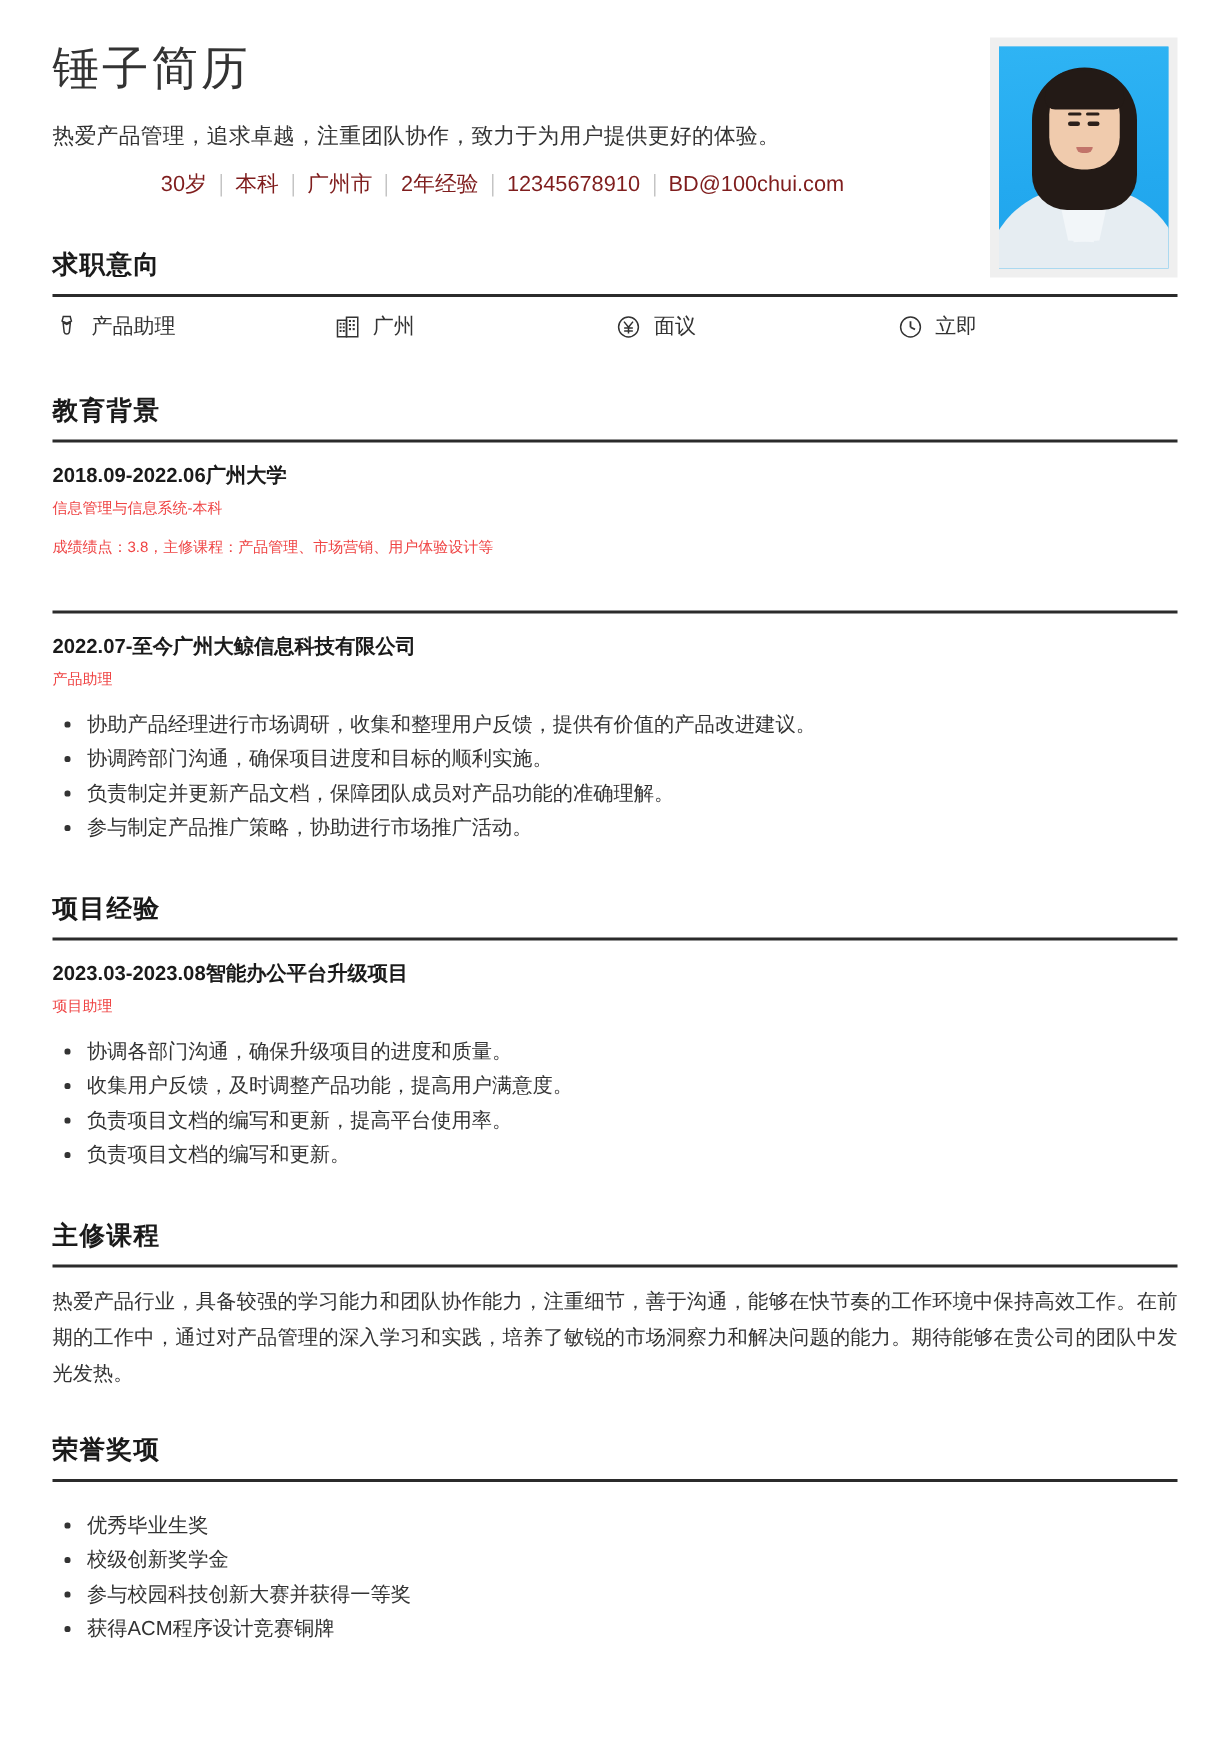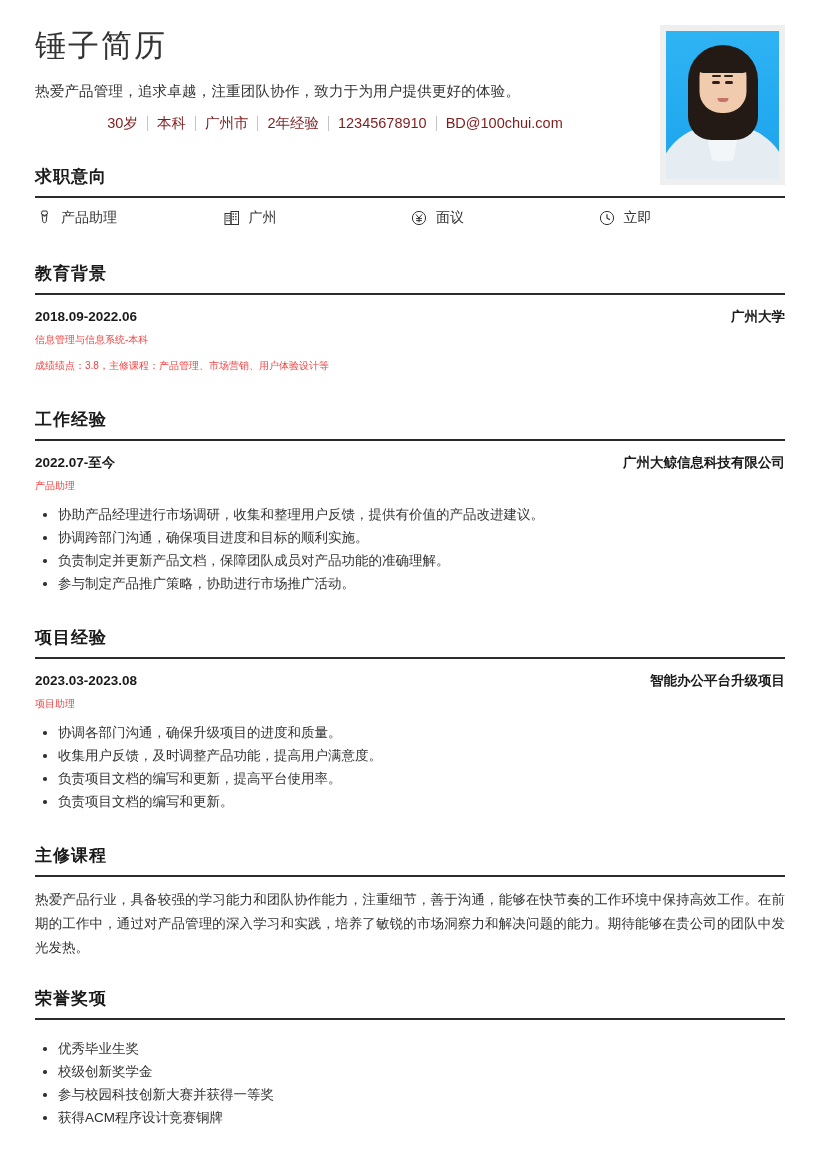--- a/index.html
+++ b/index.html
@@ -218,21 +218,20 @@
     width: 18px;
     height: 18px;
     margin-right: 8px;
     flex: 0 0 18px;
   }
   .intent-cell .icon svg { display: block; }
 
   
   .entry-head {
     display: flex;
-    justify-content: space-between;
     align-items: baseline;
     font-size: 13.5px;
     font-weight: bold;
     color: #1a1a1a;
     line-height: 22px;
   }
   .entry-sub {
     font-size: 10px;
     color: #ef4444;
     line-height: 22px;
@@ -391,21 +390,20 @@
           <span>2018.09-2022.06</span>
           <span>广州大学</span>
         </div>
         <div class="entry-sub">信息管理与信息系统-本科</div>
         <div class="entry-sub" style="margin-top:4px;">成绩绩点：3.8，主修课程：产品管理、市场营销、用户体验设计等</div>
       </div>
     </div>
   </div>
 
   <div class="section sec-gap-md">
-    <h2 class="section-title">工作经验</h2>
     <div class="section-rule"></div>
     <div class="section-body">
       <div>
         <div class="entry-head">
           <span>2022.07-至今</span>
           <span>广州大鲸信息科技有限公司</span>
         </div>
         <div class="entry-sub">产品助理</div>
         <ul class="bullets">
           <li>协助产品经理进行市场调研，收集和整理用户反馈，提供有价值的产品改进建议。</li>

